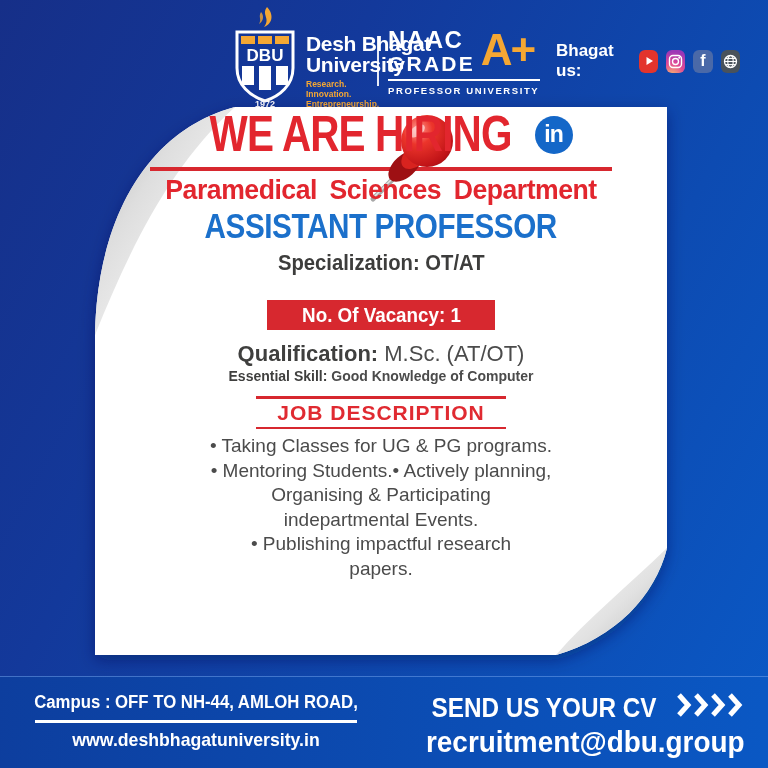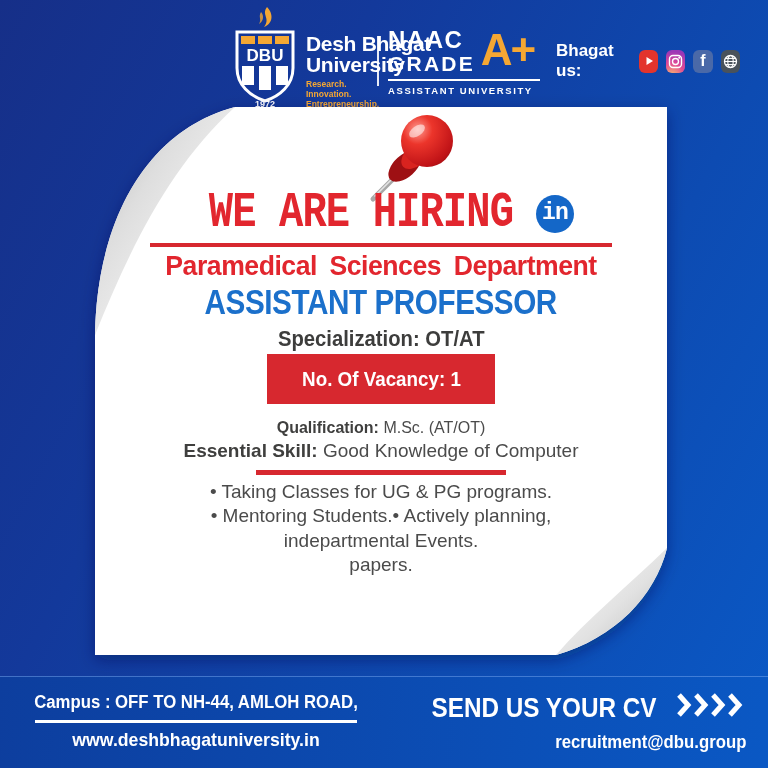--- a/index.html
+++ b/index.html
@@ -40,41 +40,41 @@
   .sicon.fb { background:#4A69A8; color:#fff; font-weight:bold; font-size:16px; }
   .sicon.gl { background:#49525B; }
 
   
   .paper-svg { position:absolute; left:0; top:0; }
 
   .paper-content { position:absolute; left:95px; top:107px; width:572px; height:548px; text-align:center; z-index:2; }
 
   .pushpin { position:absolute; left:250px; top:4px; }
 
-  .hiring-row { margin-top:84px; line-height:45px; white-space:nowrap;font-family:Liberation Mono, monospace; }
+  .hiring-row { line-height:53px; white-space:nowrap; }
   .hiring-title { display:inline-block; font-size:46px; font-weight:bold; color:#E2262E; letter-spacing:-1px; transform:scaleX(.88) scaleY(1.08); transform-origin:center; vertical-align:middle; }
   .in-badge { display:inline-flex; align-items:center; justify-content:center; width:38px; height:38px; border-radius:50%; background:#1467C8; color:#fff; font-size:23px; font-weight:bold; vertical-align:middle; margin-left:2px; letter-spacing:-1px; }
 
   .red-divider { width:462px; height:4px; background:#D7282F; margin:6px auto 0; }
 
   .department { margin-top:3px; font-size:28px; line-height:32px; font-weight:bold; color:#E2262E;text-align:center; }
   .department span { display:inline-block; transform:scaleX(.95); transform-origin:center; word-spacing:6px; letter-spacing:-0.5px; }
 
   .position { margin-top:1px; font-size:33px; line-height:37px; font-weight:bold; color:#1B70CB; }
   .position span { display:inline-block; transform:scaleX(.9) scaleY(1.05); transform-origin:center; letter-spacing:-0.5px; }
 
   .specialization { margin-top:6px; font-size:22px; line-height:26px; font-weight:bold; color:#3D3D3C; }
   .specialization span { display:inline-block; transform:scaleX(.92); transform-origin:center; }
 
-  .vacancy-box { display:inline-block; margin-top:2px; background:#D7282F; color:#fff; font-size:20px; line-height:24px; font-weight:bold; padding:13px 30px; }
+  .vacancy-box { display:inline-block; margin-top:24px; background:#D7282F; color:#fff; font-size:20px; line-height:24px; font-weight:bold; padding:3px 30px; }
   .vacancy-box span { display:inline-block; transform:scaleX(.94); transform-origin:center; }
 
-  .qual-line { margin-top:12px; font-size:16px; line-height:23px; color:#4B4B4B; }
+  .qual-line { margin-top:12px; font-size:22px; line-height:23px; color:#4B4B4B; }
   .qual-line b { color:#3F3F3E; }
-  .skill-line { font-size:19px; line-height:23px; color:#4B4B4B; }
+  .skill-line { font-size:14px; line-height:23px; color:#4B4B4B;font-weight:bold; }
   .skill-line b { color:#3F3F3E; }
 
   .jd-block { margin-top:8px; }
   .jd-line { width:250px; height:2.5px; background:#D7282F; margin:0 auto; }
   .jd-title { font-size:21px; line-height:28px; font-weight:bold; color:#E02A31; letter-spacing:1px; }
 
   .bullets { margin-top:5px; font-size:19px; line-height:24.5px; color:#4B4B4B; }
 
   
   .footer { position:absolute; left:0; top:676px; width:768px; height:112px;
@@ -84,21 +84,21 @@
   .campus-block { position:absolute; left:18px; top:14px; width:356px; text-align:center; color:#fff; }
   .campus-line { font-size:18px; line-height:22px; font-weight:bold; }
   .campus-line span { display:inline-block; transform:scaleX(.93); transform-origin:center; white-space:nowrap; }
   .campus-rule { width:322px; height:2.5px; background:#fff; margin:7px auto 6px; }
   .website { font-size:19px; line-height:22px; font-weight:bold; }
   .website span { display:inline-block; transform:scaleX(.93); transform-origin:center; }
 
   .cv-block { position:absolute; left:414px; top:16px; width:340px; text-align:center; color:#fff; }
   .cv-heading { font-size:27px; line-height:31px; font-weight:bold; white-space:nowrap; display:flex; align-items:flex-start; justify-content:center; gap:8px; }
   .cv-heading .txt { display:inline-block; transform:scaleX(.9); transform-origin:center; letter-spacing:0px; }
-  .cv-email { margin-top:5px; font-size:18px; line-height:26px; font-weight:bold;text-align:right; }
+  .cv-email { margin-top:5px; font-size:30px; line-height:26px; font-weight:bold;text-align:right; }
   .cv-email span { display:inline-block; transform:scaleX(.93); transform-origin:center; }
 </style>
 </head>
 <body>
 
 <div class="canvas">
 
   <div class="topbar">
 
     <div class="logo">
@@ -137,21 +137,21 @@
 
     <div class="naac">
       <div class="naac-row">
         <div class="naac-words">
           <div class="naac-l1">NAAC</div>
           <div class="naac-l2">GRADE</div>
         </div>
         <div class="naac-grade">A+</div>
       </div>
       <div class="naac-line"></div>
-      <div class="naac-sub">ASSISTANT UNIVERSITY</div>
+      <div class="naac-sub">PROFESSOR UNIVERSITY</div>
     </div>
 
     <div class="follow">
       <span class="follow-label">Bhagat us:</span>
       <span class="sicon yt">
         <svg width="12" height="12" viewBox="0 0 12 12">
             <polygon points="3.5,2 10,6 3.5,10" fill="#ffffff"></polygon>
           </svg>
       </span>
       <span class="sicon ig">
@@ -233,27 +233,30 @@
     <div>
       <div class="vacancy-box"><span>No. Of Vacancy: 1</span></div>
     </div>
 
     <div class="qual-line"><b>Qualification:</b><span> M.Sc. (AT/OT)</span></div>
 
     <div class="skill-line"><b>Essential Skill:</b><span> Good Knowledge of Computer</span></div>
 
     <div class="jd-block">
       <div class="jd-line"></div>
+      <div class="jd-title">JOB DESCRIPTION</div>
       <div class="jd-line"></div>
     </div>
 
     <div class="bullets">
       <div>• Taking Classes for UG &amp; PG programs.</div>
       <div>• Mentoring Students.• Actively planning,</div>
+      <div>Organising &amp; Participating</div>
       <div>indepartmental Events.</div>
+      <div>• Publishing impactful research</div>
       <div>papers.</div>
     </div>
   </div>
 
   <div class="footer">
 
     <div class="campus-block">
       <div class="campus-line"><span>Campus : OFF TO NH-44, AMLOH ROAD,</span></div>
       <div class="campus-rule"></div>
       <div class="website"><span>www.deshbhagatuniversity.in</span></div>

